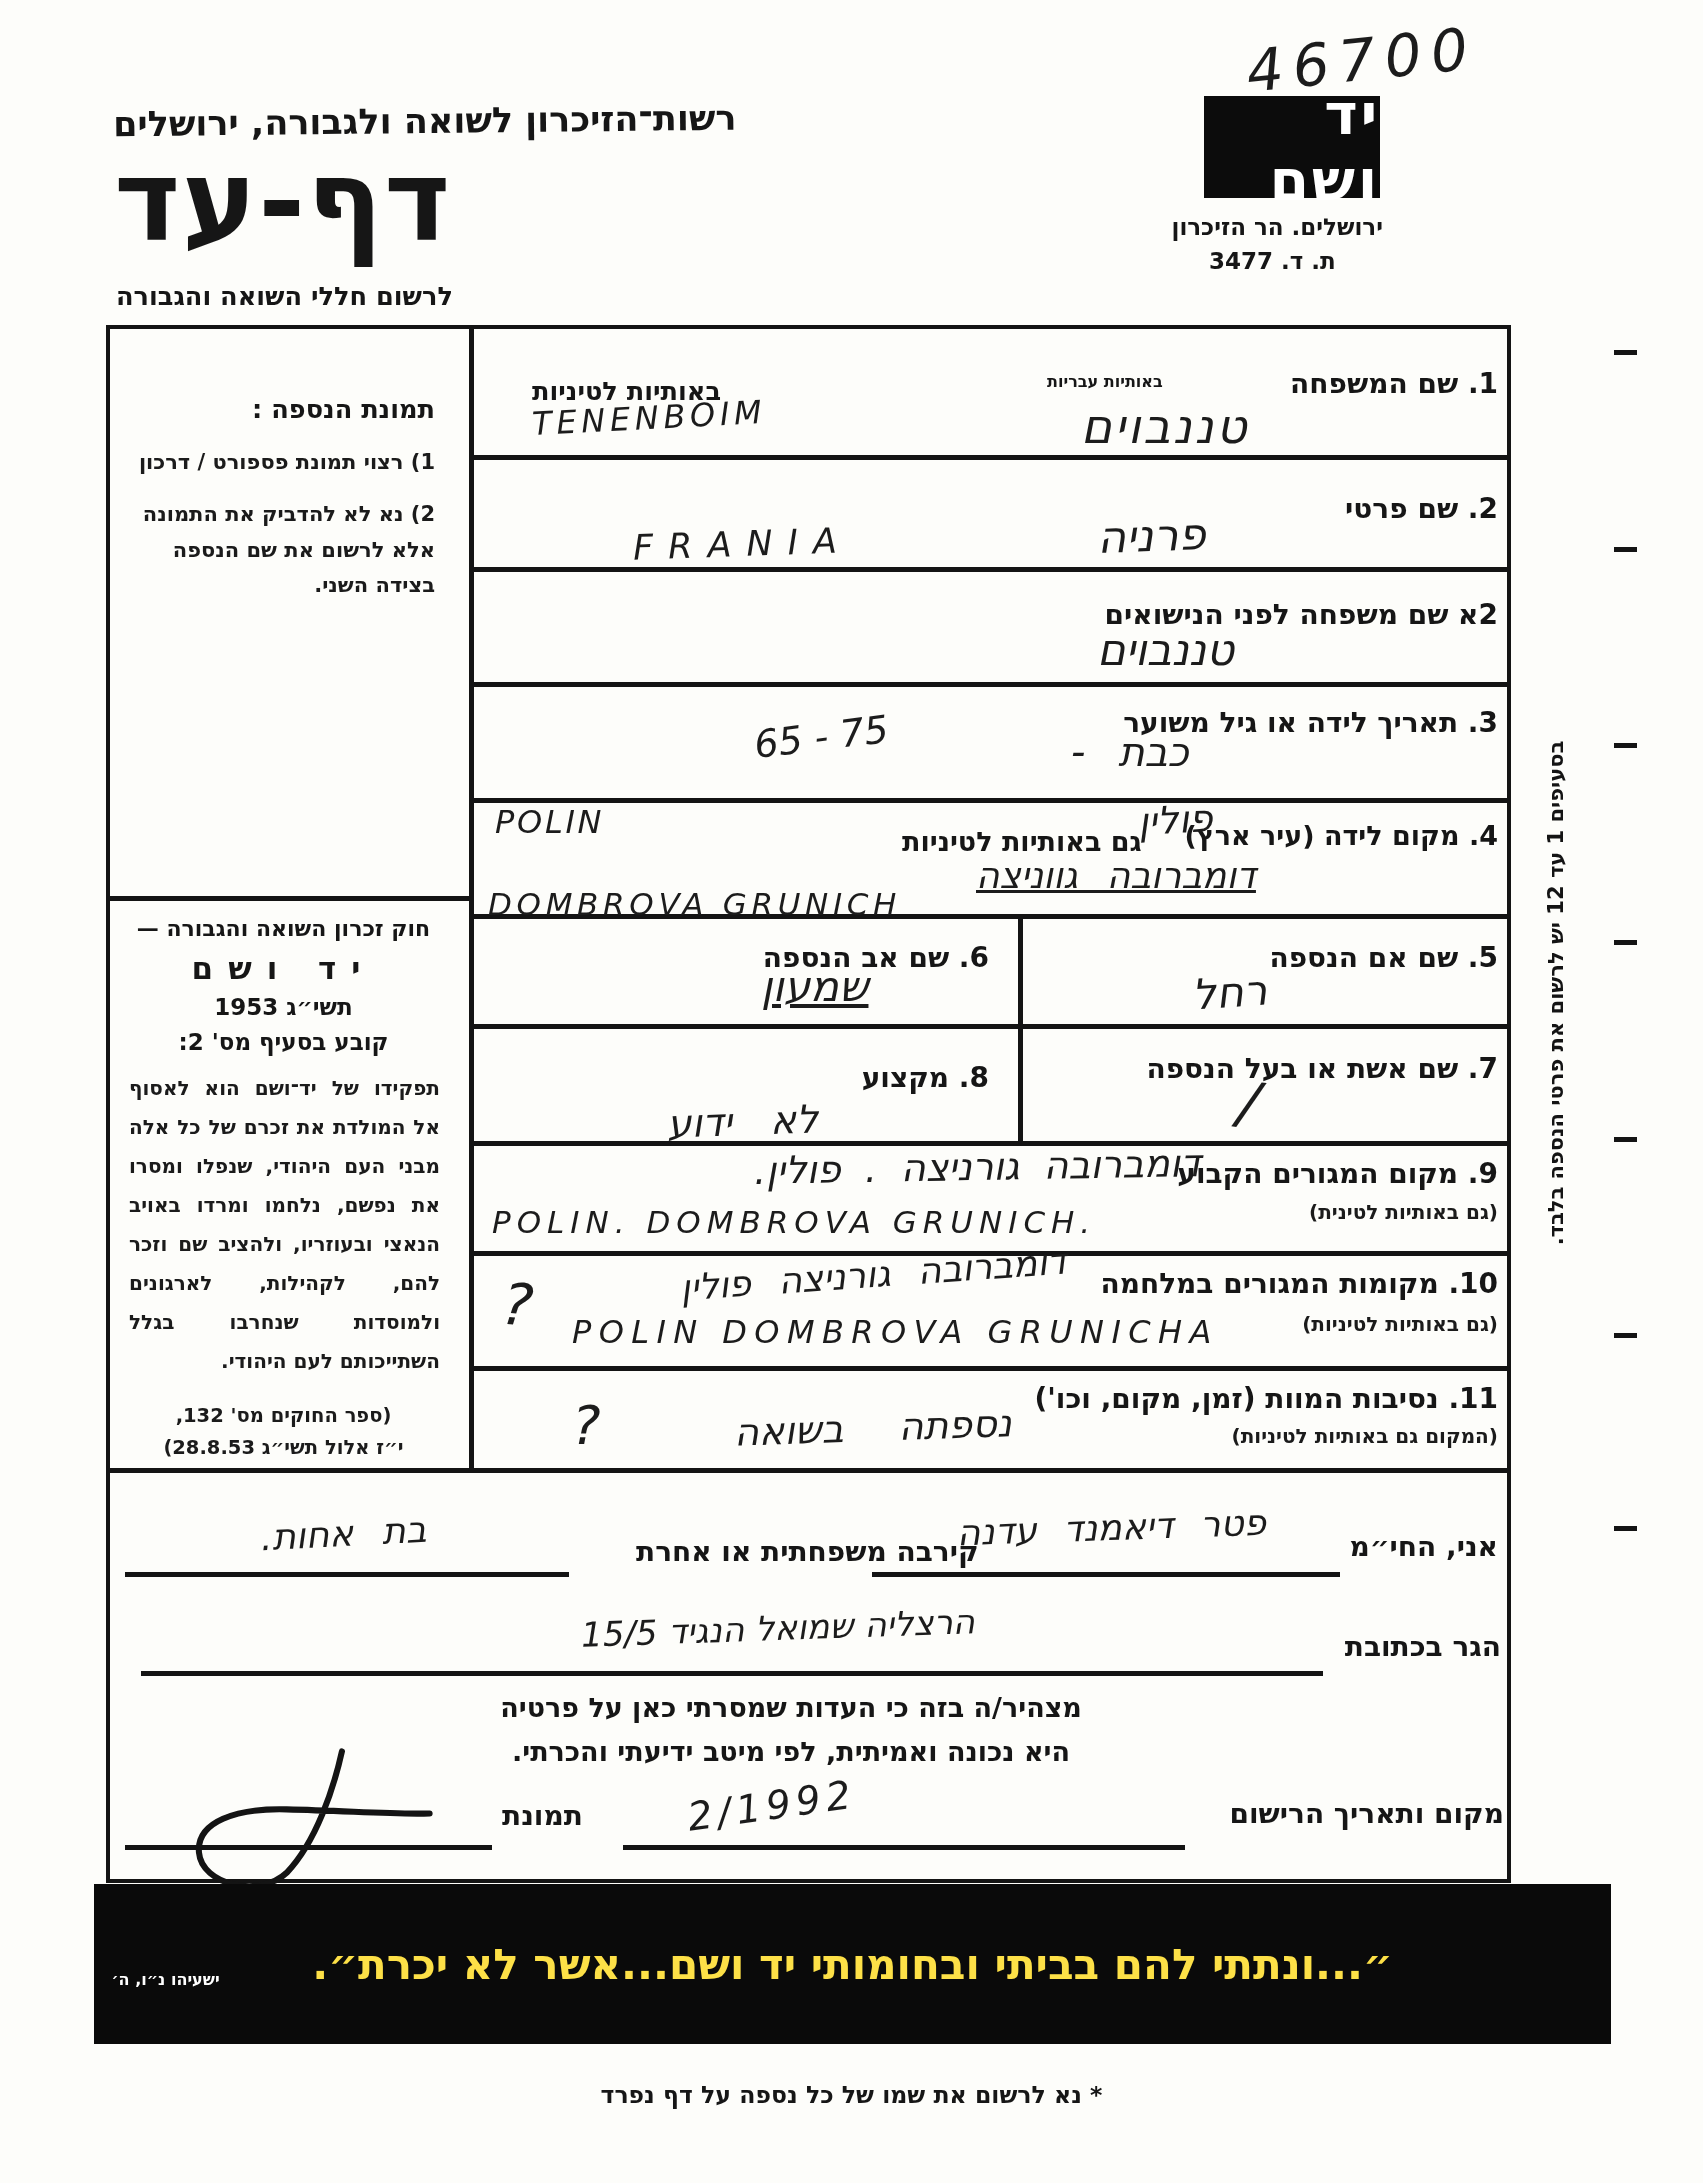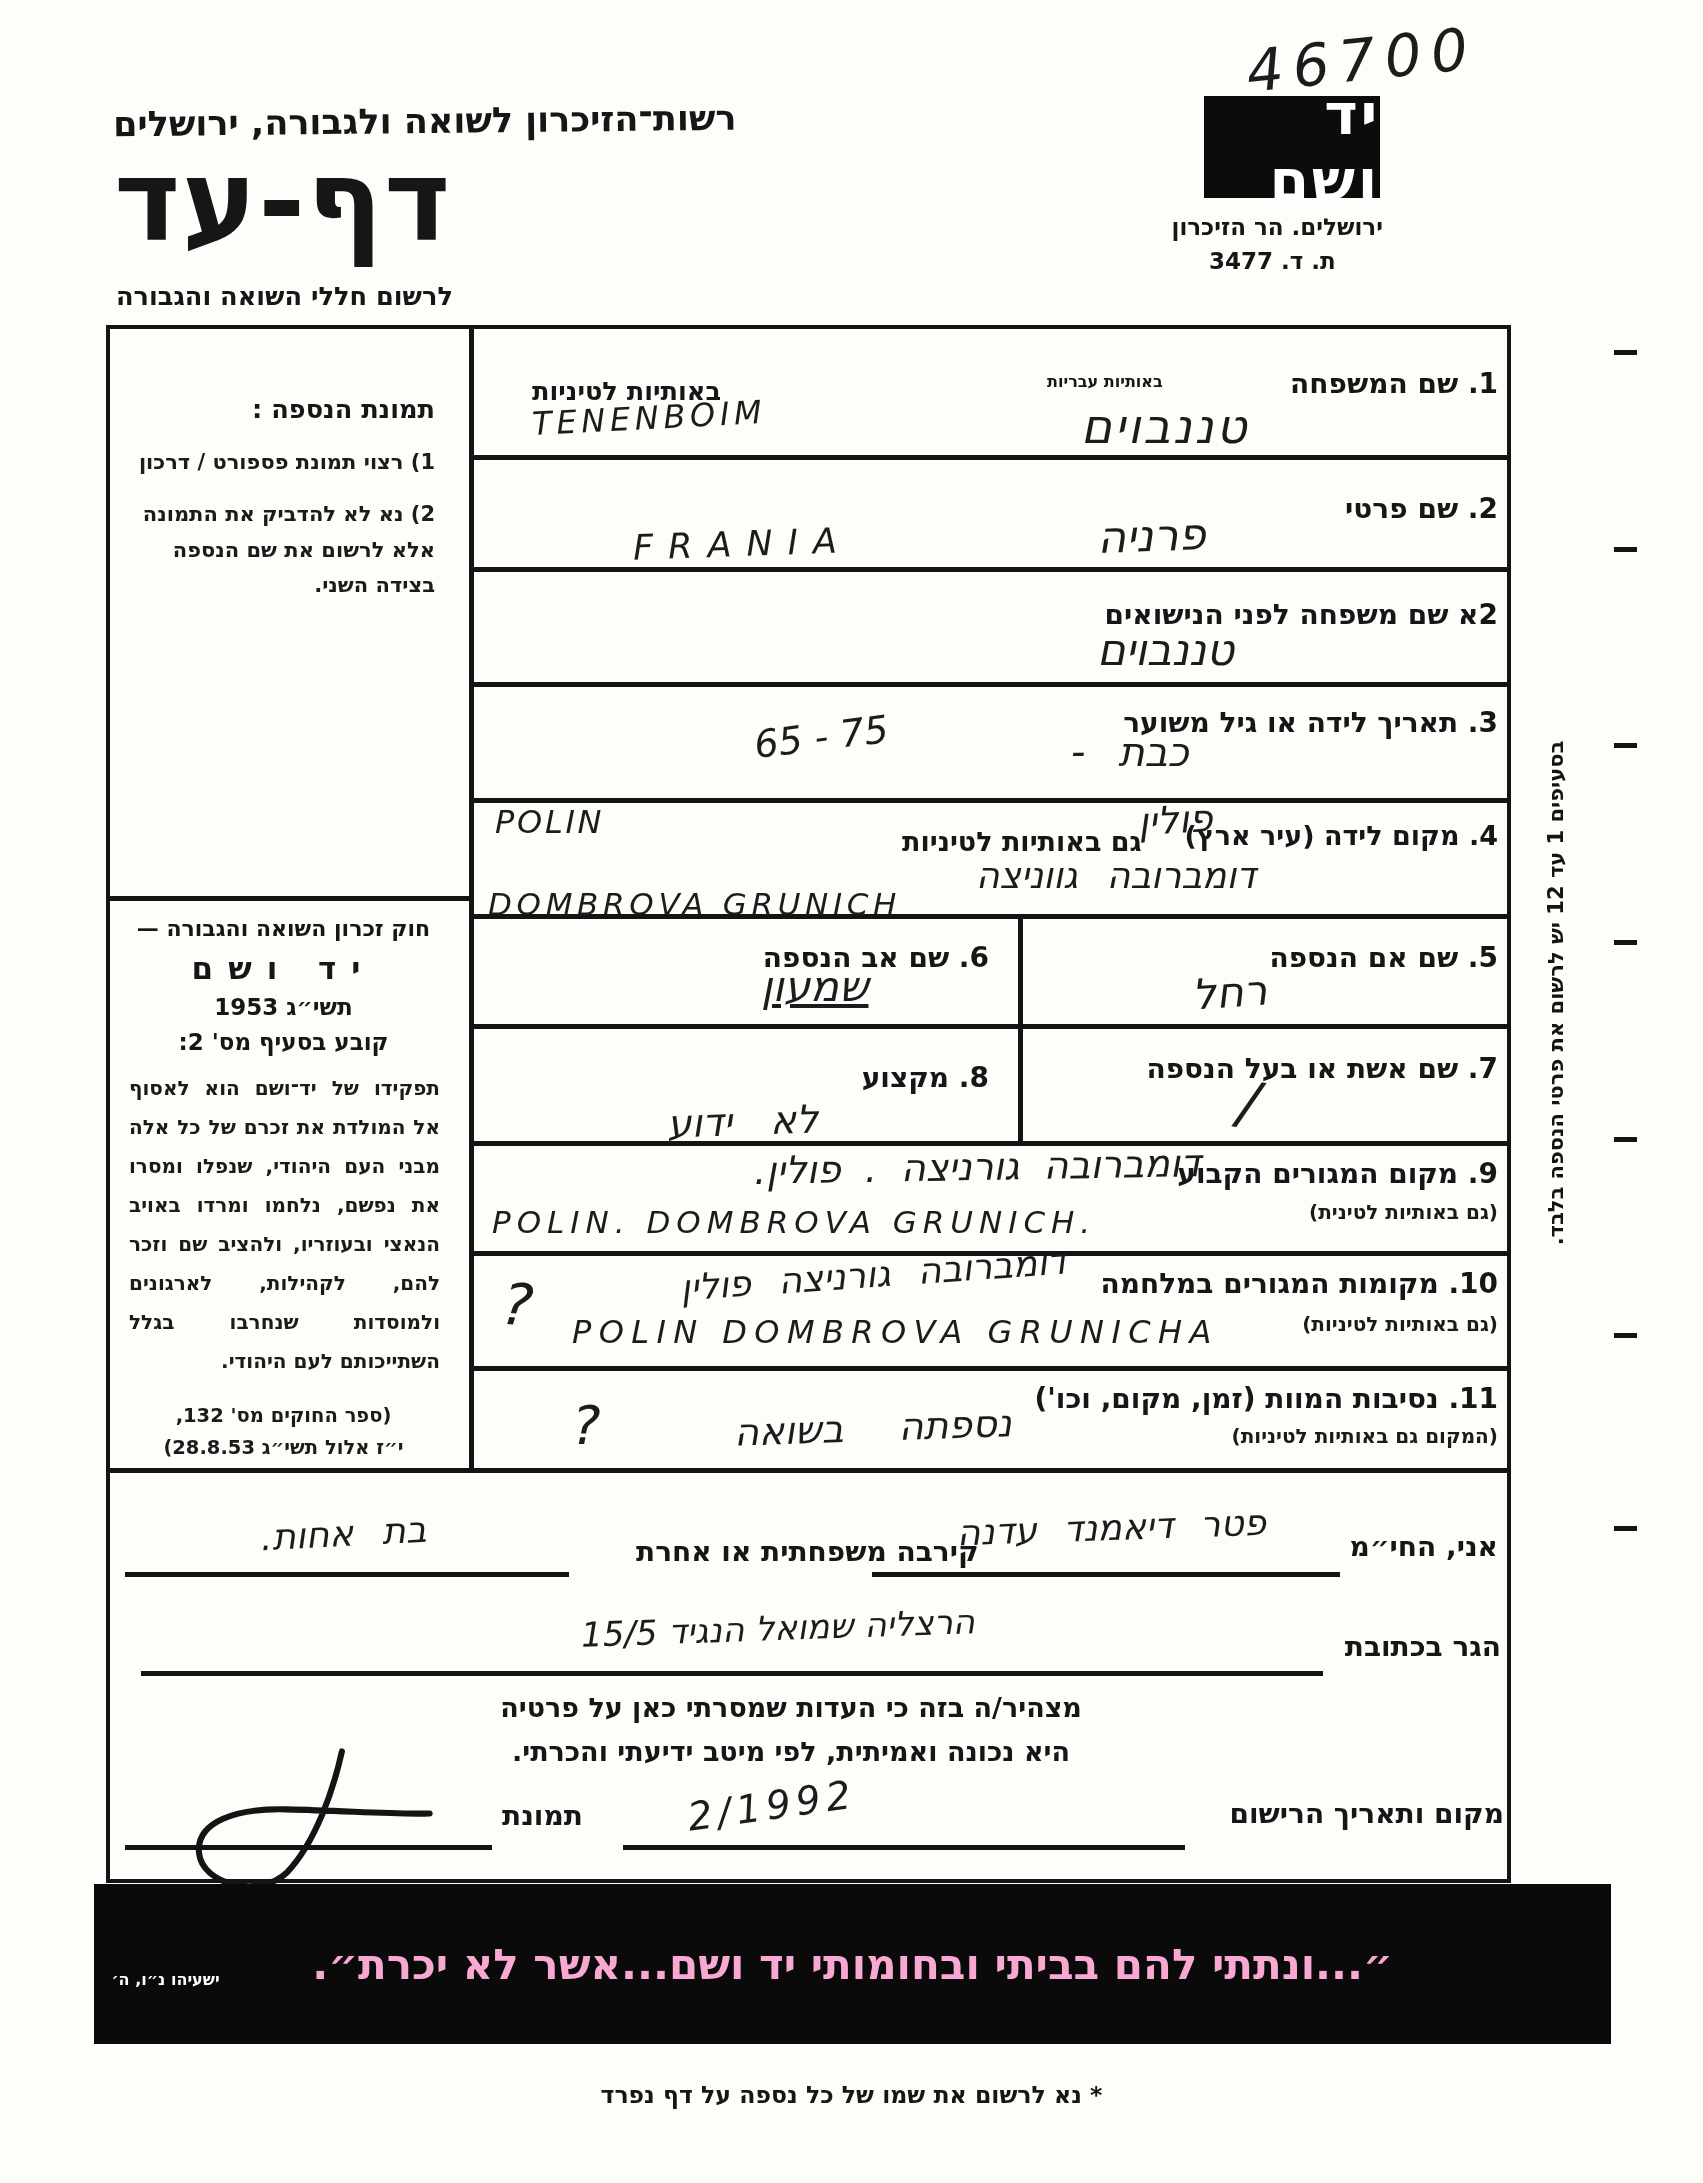--- a/index.html
+++ b/index.html
@@ -13,21 +13,21 @@
   .hw{position:absolute;font-style:italic;white-space:nowrap;color:#1c1c1c;}
   .hwl{position:absolute;font-style:italic;white-space:nowrap;direction:ltr;color:#1c1c1c;}
   .bar{position:absolute;background:#141414;height:4.7px;}
   .vbar{position:absolute;background:#141414;width:4.7px;}
   .tick{position:absolute;background:#141414;width:23px;height:4.7px;}
   .ctr{text-align:center;}
   #form-frame{position:absolute;left:106px;top:325px;width:1405px;height:1558px;border:4.7px solid #141414;box-sizing:border-box;background:transparent;}
   #logo-box{position:absolute;left:1204px;top:96px;width:176px;height:102px;background:#0c0c0c;color:#fff;
     display:flex;align-items:center;justify-content:center;font-weight:bold;font-size:57px;letter-spacing:2.7px;}
   #banner{position:absolute;left:94px;top:1884px;width:1517px;height:160px;background:#0a0a0a;display:flex;align-items:center;justify-content:center;}
-  #banner .quote{color:#f9a8d4;font-weight:bold;font-size:42px;white-space:nowrap;}
+  #banner .quote{color:#fde047;font-weight:bold;font-size:42px;white-space:nowrap;}
   #banner .source{position:absolute;left:17.5px;top:86px;color:#ffffff;font-size:16px;font-weight:bold;}
   #side-note{position:absolute;left:1556px;top:993px;transform:translate(-50%,-50%) rotate(-90deg);
     font-size:21px;font-weight:bold;white-space:nowrap;direction:rtl;}
   .law{font-weight:bold;}
 </style>
 </head>
 <body>
 
 <div id="page">
 
@@ -92,21 +92,21 @@
   <div class="hw" style="left:1024px;top:625px;width:283px;text-align:center;font-size:43px;">טננבוים</div>
 
   <div class="lbl" style="right:205px;top:706px;font-size:28px;">3. תאריך לידה או גיל משוער</div>
   <div class="hw" style="left:1071px;top:729px;font-size:40px;word-spacing:20px;">כבת -</div>
   <div class="hwl" style="left:754px;top:715px;font-size:38px;transform:rotate(-7deg);">65 - 75</div>
 
   <div class="lbl" style="right:205px;top:820px;font-size:27px;">4. מקום לידה (עיר ארץ)</div>
   <div class="hw" style="left:1138px;top:798px;font-size:38px;transform:rotate(-3deg);">פולין</div>
   <div class="lbl" style="left:902px;top:826px;font-size:27px;">גם באותיות לטיניות</div>
   <div class="hwl" style="left:495px;top:803px;font-size:32px;letter-spacing:2.7px;text-align:right;">POLIN</div>
-  <div class="hw" style="left:976px;top:855px;font-size:36px;word-spacing:17.5px;">דומברובה גווניצה</div>
+  <div class="hw" style="left:976px;top:855px;font-size:36px;word-spacing:17.5px;text-decoration:underline;">דומברובה גווניצה</div>
   <div class="hwl" style="left:488px;top:886px;font-size:31px;letter-spacing:4.7px;">DOMBROVA GRUNICH</div>
 
   <div class="lbl" style="right:205px;top:941px;font-size:28px;">5. שם אם הנספה</div>
   <div class="hw" style="left:1192px;top:968px;font-size:42px;transform:rotate(-4deg);">רחל</div>
   <div class="lbl" style="right:714px;top:941px;font-size:28px;">6. שם אב הנספה</div>
   <div class="hw" style="left:761px;top:962px;font-size:42px;text-decoration:underline;">שמעון</div>
 
   <div class="lbl" style="right:205px;top:1052px;font-size:28px;">7. שם אשת או בעל הנספה</div>
   <div class="hw" style="left:1239px;top:1069px;font-size:58px;transform:rotate(8deg);">/</div>
   <div class="lbl" style="right:714px;top:1061px;font-size:28px;">8. מקצוע</div>

